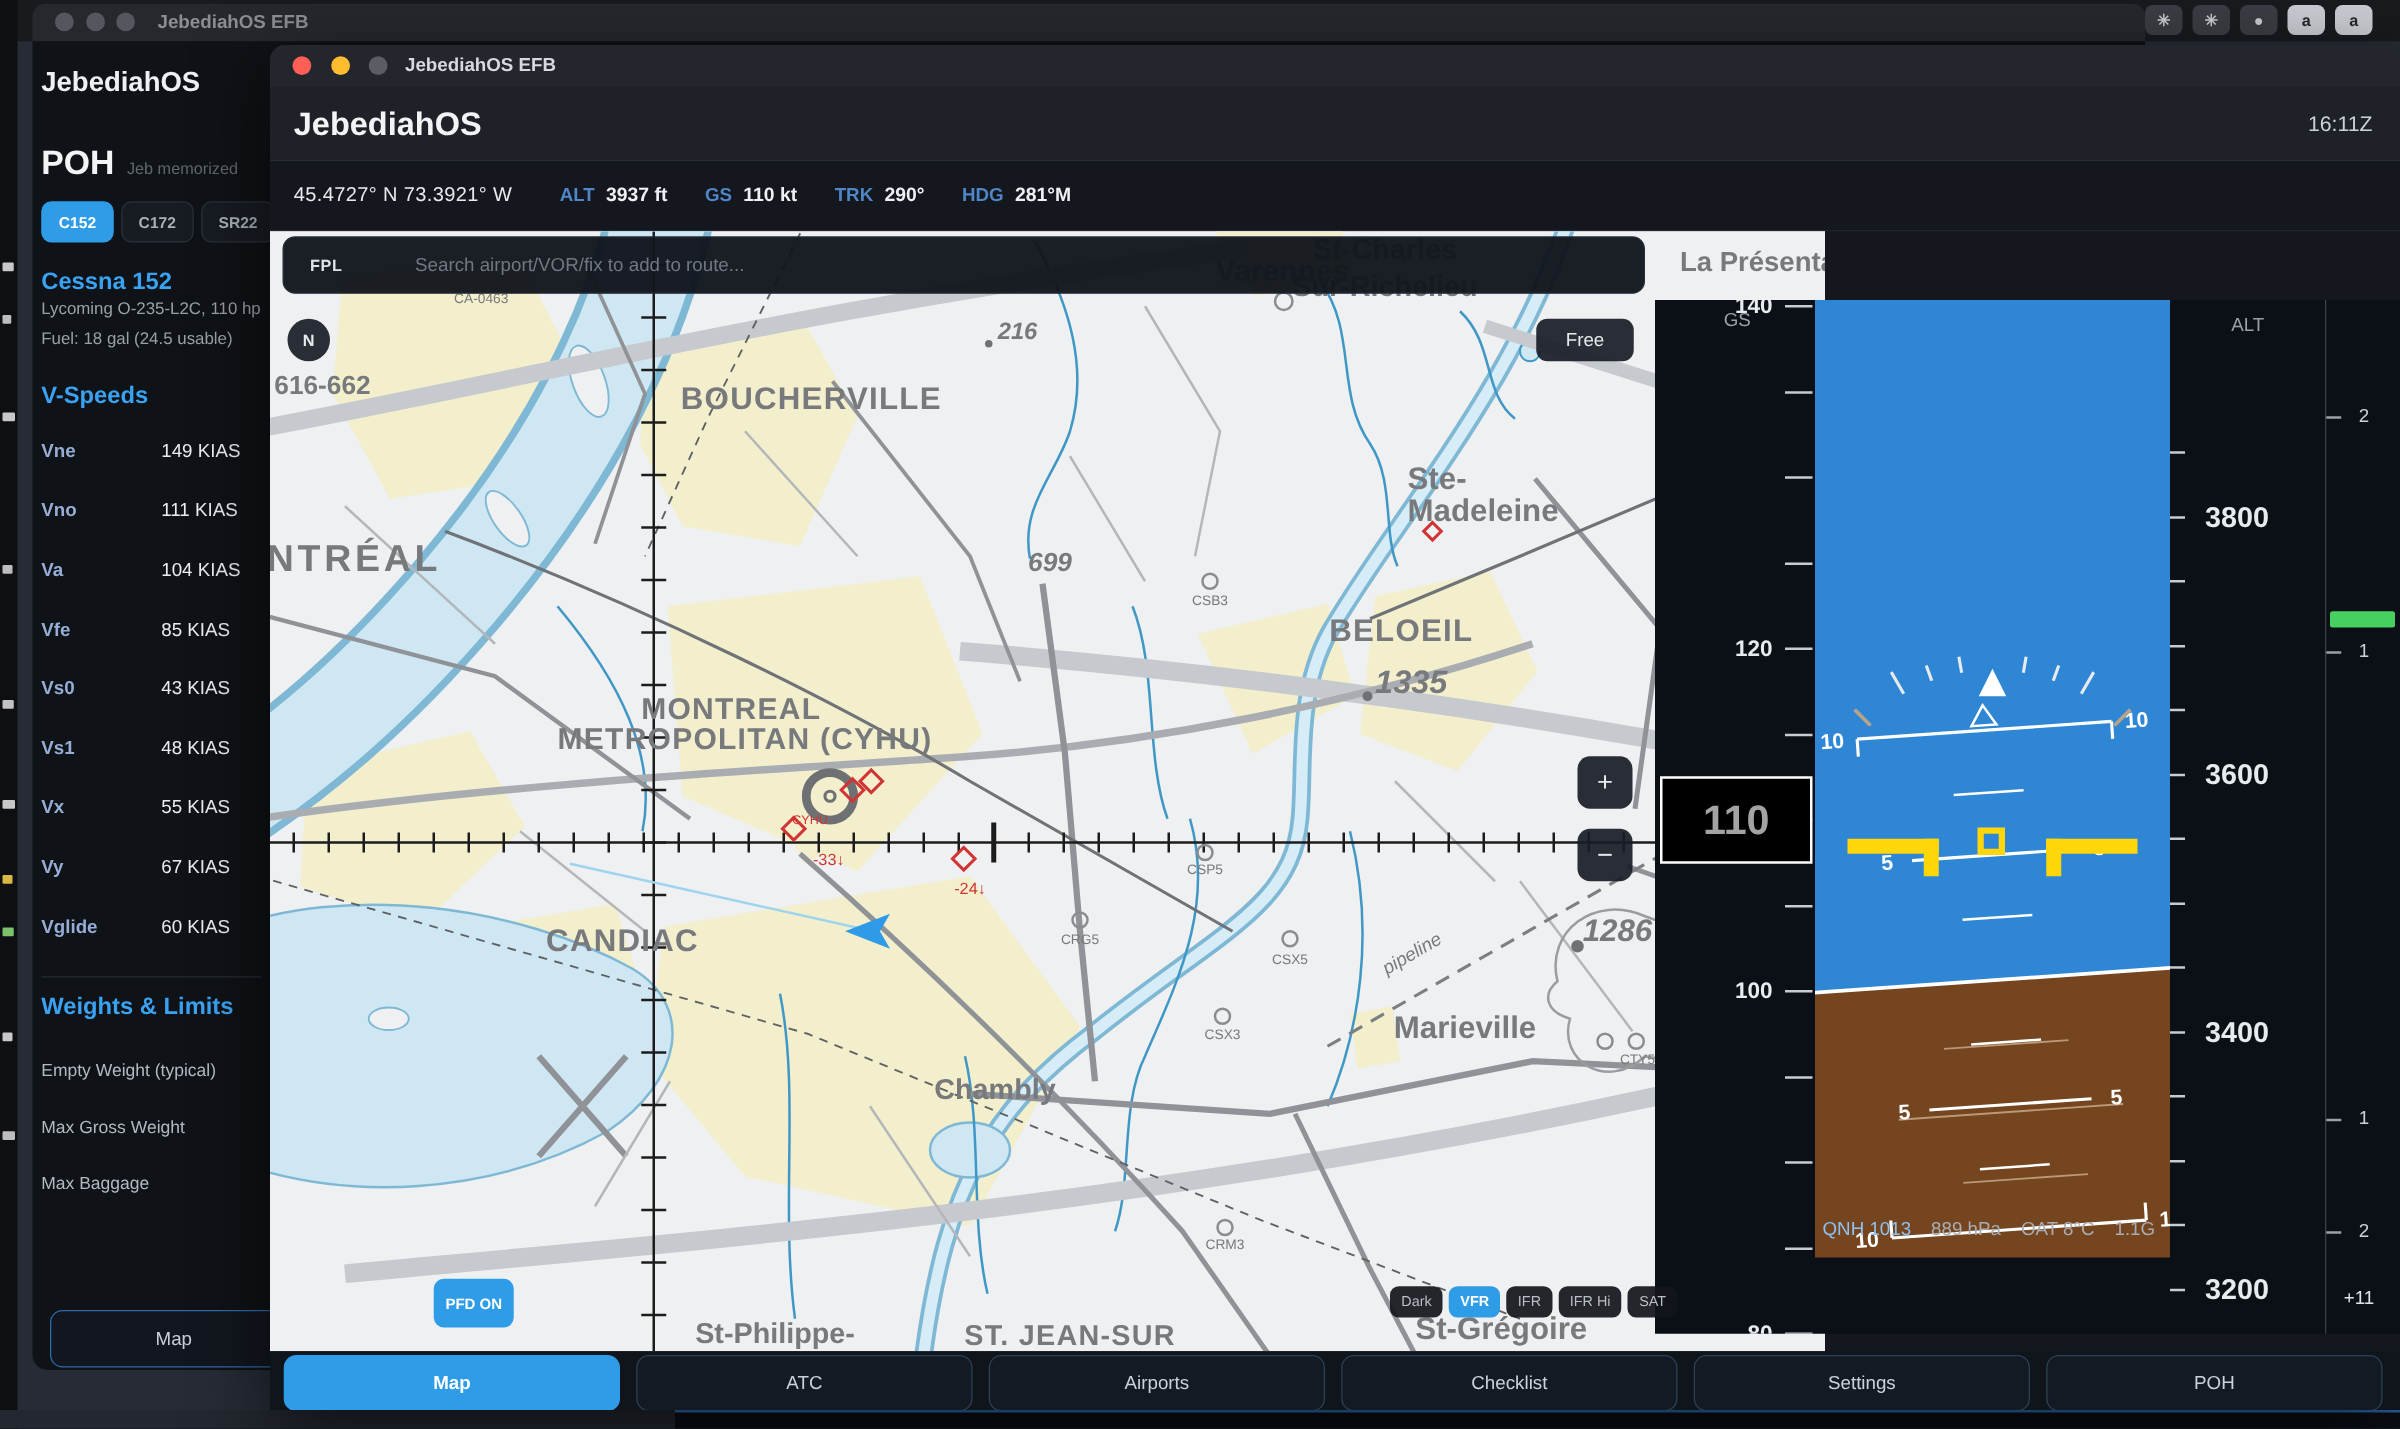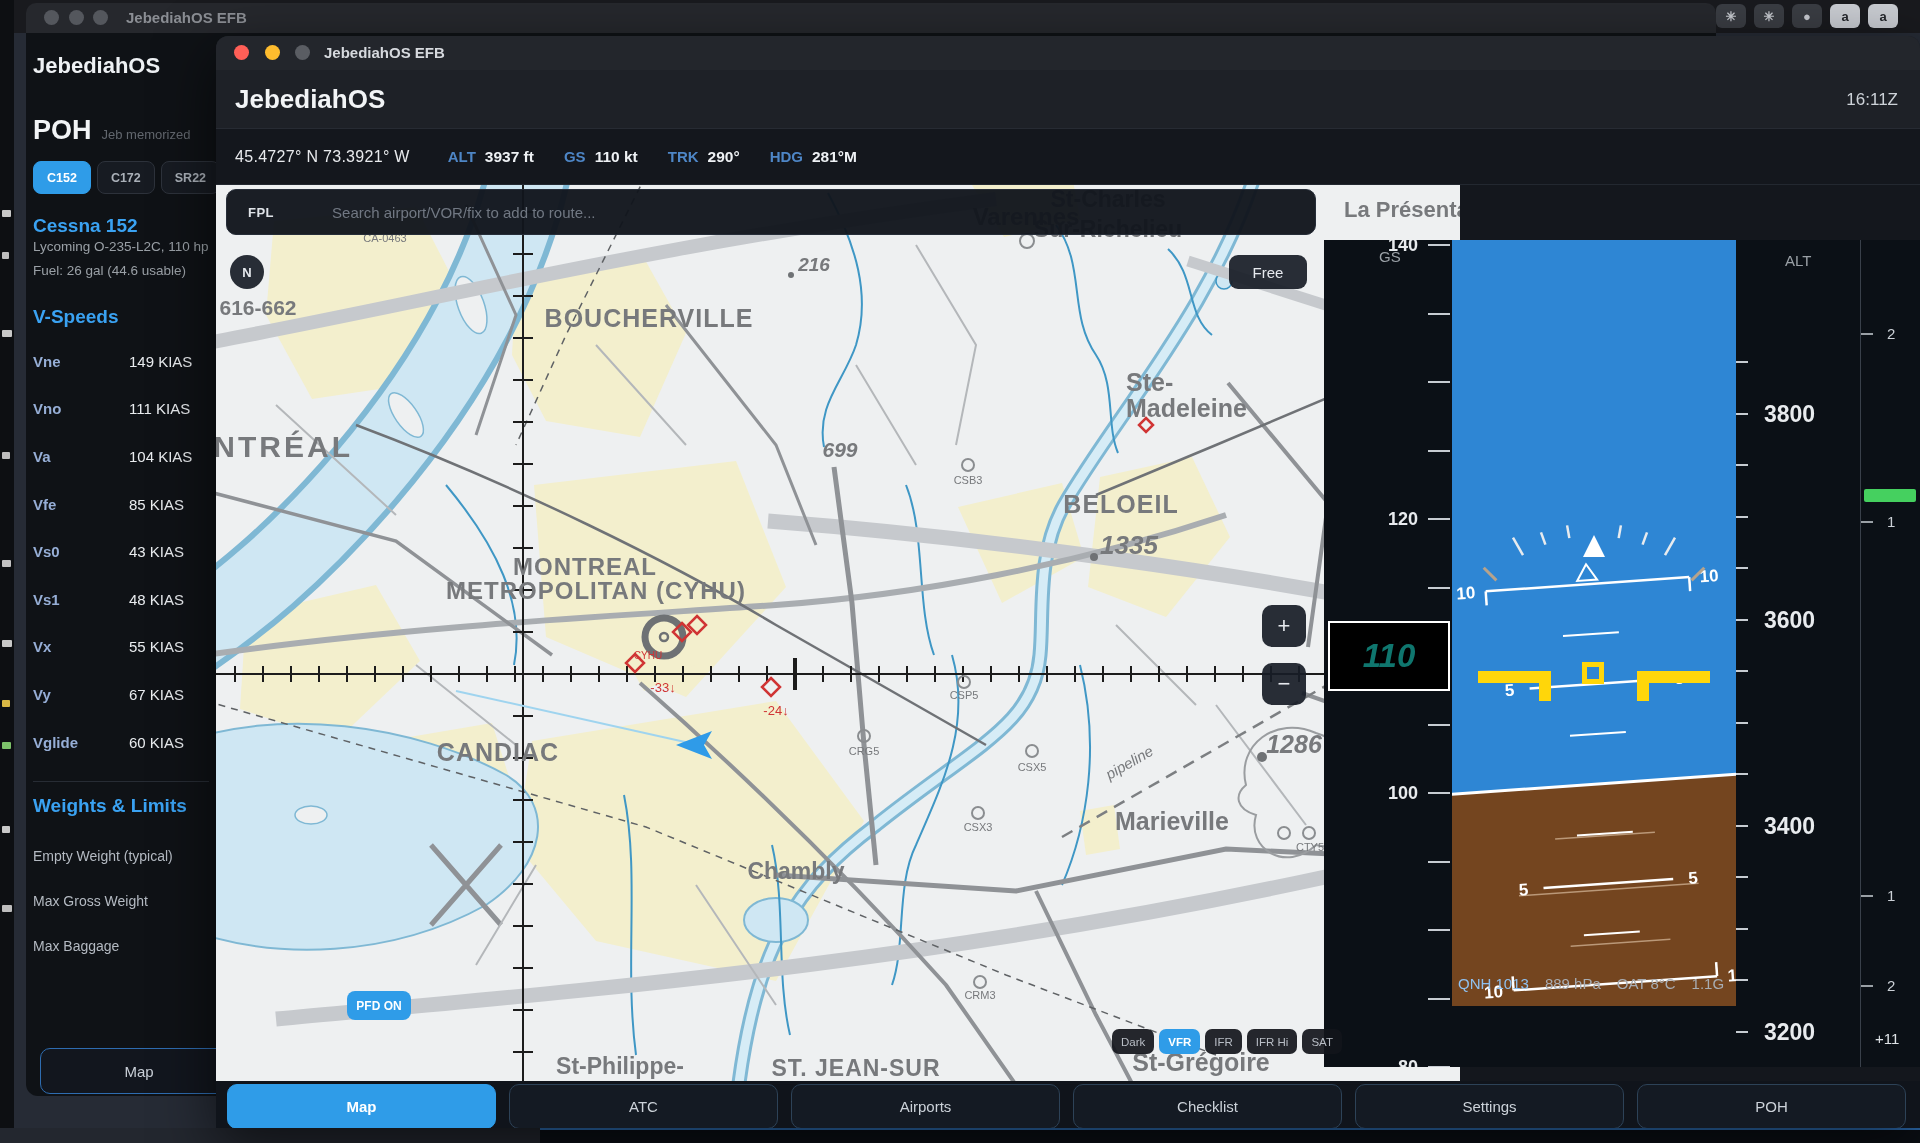--- a/index.html
+++ b/index.html
@@ -55,36 +55,36 @@
   #fplbar{position:absolute;left:10px;top:4px;width:1088px;height:44px;background:rgba(17,21,28,.96);border:1px solid #262d38;border-radius:10px;display:flex;align-items:center;z-index:6;}
   #fpl-label{margin-left:21px;font-size:13px;font-weight:700;color:#dfe3e8;letter-spacing:.5px;}
   #fpl-input{margin-left:56px;width:880px;background:transparent;border:none;out-line:none;font-size:15px;color:#aab0ba;font-family:"Liberation Sans",sans-serif;}
   #fpl-input::placeholder{color:#717883;}
   
   .mapbtn{position:absolute;background:rgba(23,28,38,.92);color:#e6e9ee;display:flex;align-items:center;justify-content:center;z-index:5;}
   #btn-north{left:14px;top:70px;width:34px;height:34px;border-radius:50%;font-size:13px;font-weight:700;}
   #btn-free{left:1013px;top:70px;width:78px;height:34px;border-radius:9px;font-size:15px;}
   #btn-zin{left:1046px;top:420px;width:44px;height:42px;border-radius:10px;font-size:22px;}
   #btn-zout{left:1046px;top:478px;width:44px;height:42px;border-radius:10px;font-size:22px;}
-  #btn-pfd{left:131px;top:806px;width:64px;height:29px;border-radius:8px;background:#2f9ce8;color:#fff;font-size:12px;font-weight:700;}
+  #btn-pfd{left:131px;top:838px;width:64px;height:39px;border-radius:8px;background:#2f9ce8;color:#fff;font-size:12px;font-weight:700;}
   #map-styles{position:absolute;left:896px;top:844px;display:flex;gap:5px;z-index:5;}
   .stylebtn{height:25px;padding:0 9px;border-radius:7px;background:rgba(18,21,27,.92);color:#b9bec6;font-size:11.5px;display:flex;align-items:center;}
   .stylebtn.active{background:#2f9ce8;color:#fff;font-weight:700;}
   
   #pfd{position:absolute;left:1108px;top:55px;width:596px;height:827px;background:#0b1016;z-index:4;overflow:hidden;}
   .pfdcol{position:absolute;top:0;height:827px;}
   #spdcol{left:0;width:128px;}
   #altcol{left:412px;width:124px;}
   #vsicol{left:536px;width:60px;border-left:1px solid #39404a;}
   .tapelabel{position:absolute;font-size:15px;color:#9aa0a6;}
   .tick-r{position:absolute;right:2px;width:22px;height:2px;background:#c7ccd2;}
   .tick-l{position:absolute;left:0;width:12px;height:2px;background:#c7ccd2;}
   .tnum-r{position:absolute;right:34px;transform:translateY(-50%);font-size:18px;font-weight:700;color:#e8ebee;}
   .tnum-l{position:absolute;left:28px;transform:translateY(-50%);font-size:23px;font-weight:700;color:#e8ebee;}
-  .pfdbox{position:absolute;top:381px;height:66px;background:#000;border:2px solid #fff;display:flex;align-items:center;justify-content:center;font-size:33px;font-weight:700;color:#0f766e;z-index:3;font-style:italic;}
+  .pfdbox{position:absolute;top:381px;height:66px;background:#000;border:2px solid #fff;display:flex;align-items:center;justify-content:center;font-size:33px;font-weight:700;color:#a3a3a3;z-index:3;}
   #spdbox{left:4px;width:118px;}
   #attwrap{position:absolute;left:128px;top:0;width:284px;height:766px;}
   #qnhrow{position:absolute;left:6px;bottom:14px;display:flex;gap:16px;font-size:15px;white-space:nowrap;}
   .q-cyan{color:#8fc1f0;} .q-dim{color:#a8adb3;}
   #hdgstrip{position:absolute;left:128px;top:766px;width:284px;height:61px;background:#0d1116;}
   .hcell{position:absolute;top:8px;transform:translateX(-50%);font-size:17px;color:#9aa0a6;}
   .hdg-w{color:#ffd60a;font-weight:700;}
   .hdg-bold{color:#fff;font-weight:700;font-size:19px;}
   .htick{position:absolute;top:38px;width:2px;height:15px;background:#c7ccd2;}
   #hdg-pointer{position:absolute;left:133px;top:0;width:0;height:0;border-left:9px solid transparent;border-right:9px solid transparent;border-top:12px solid #ffd60a;}
@@ -139,21 +139,21 @@
     <div id="sidebar">
       <div id="sb-brand">JebediahOS</div>
       <div id="sb-poh"><span>POH</span><span id="sb-poh-hint">Jeb memorized</span></div>
       <div id="ac-tabs">
           <div class="actab active">C152</div>
           <div class="actab">C172</div>
           <div class="actab">SR22</div>
         </div>
       <div id="sb-acname">Cessna 152</div>
       <div class="sb-dim" style="top:206px;">Lycoming O-235-L2C, 110 hp</div>
-      <div class="sb-dim" style="top:230px;">Fuel: 26 gal (44.6 usable)</div>
+      <div class="sb-dim" style="top:230px;">Fuel: 18 gal (24.5 usable)</div>
       <div class="sb-h" style="top:273px;">V-Speeds</div>
       <div id="vspeed-rows">
           <div class="vrow">
             <span class="lbl">Vne</span>
             <span class="val">149 KIAS</span>
           </div>
           <div class="vrow">
             <span class="lbl">Vno</span>
             <span class="val">111 KIAS</span>
           </div>

